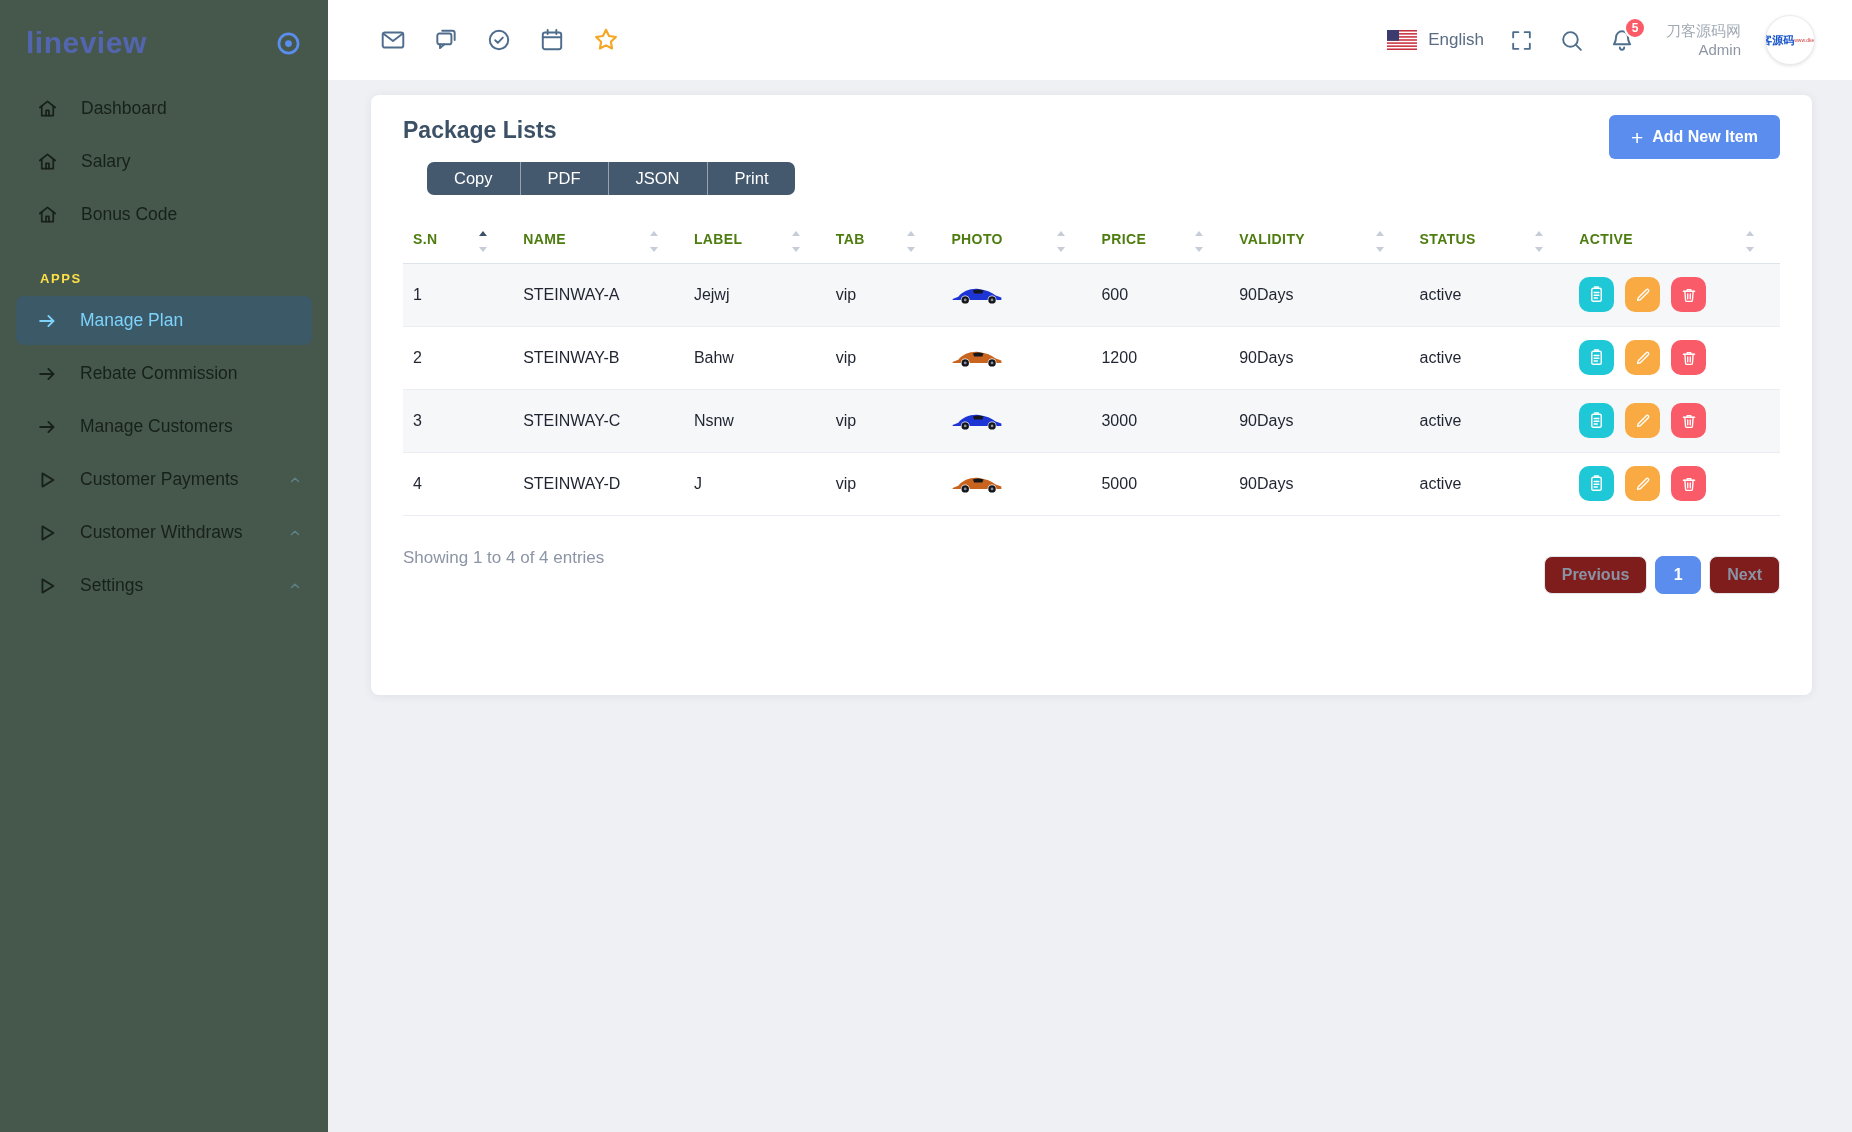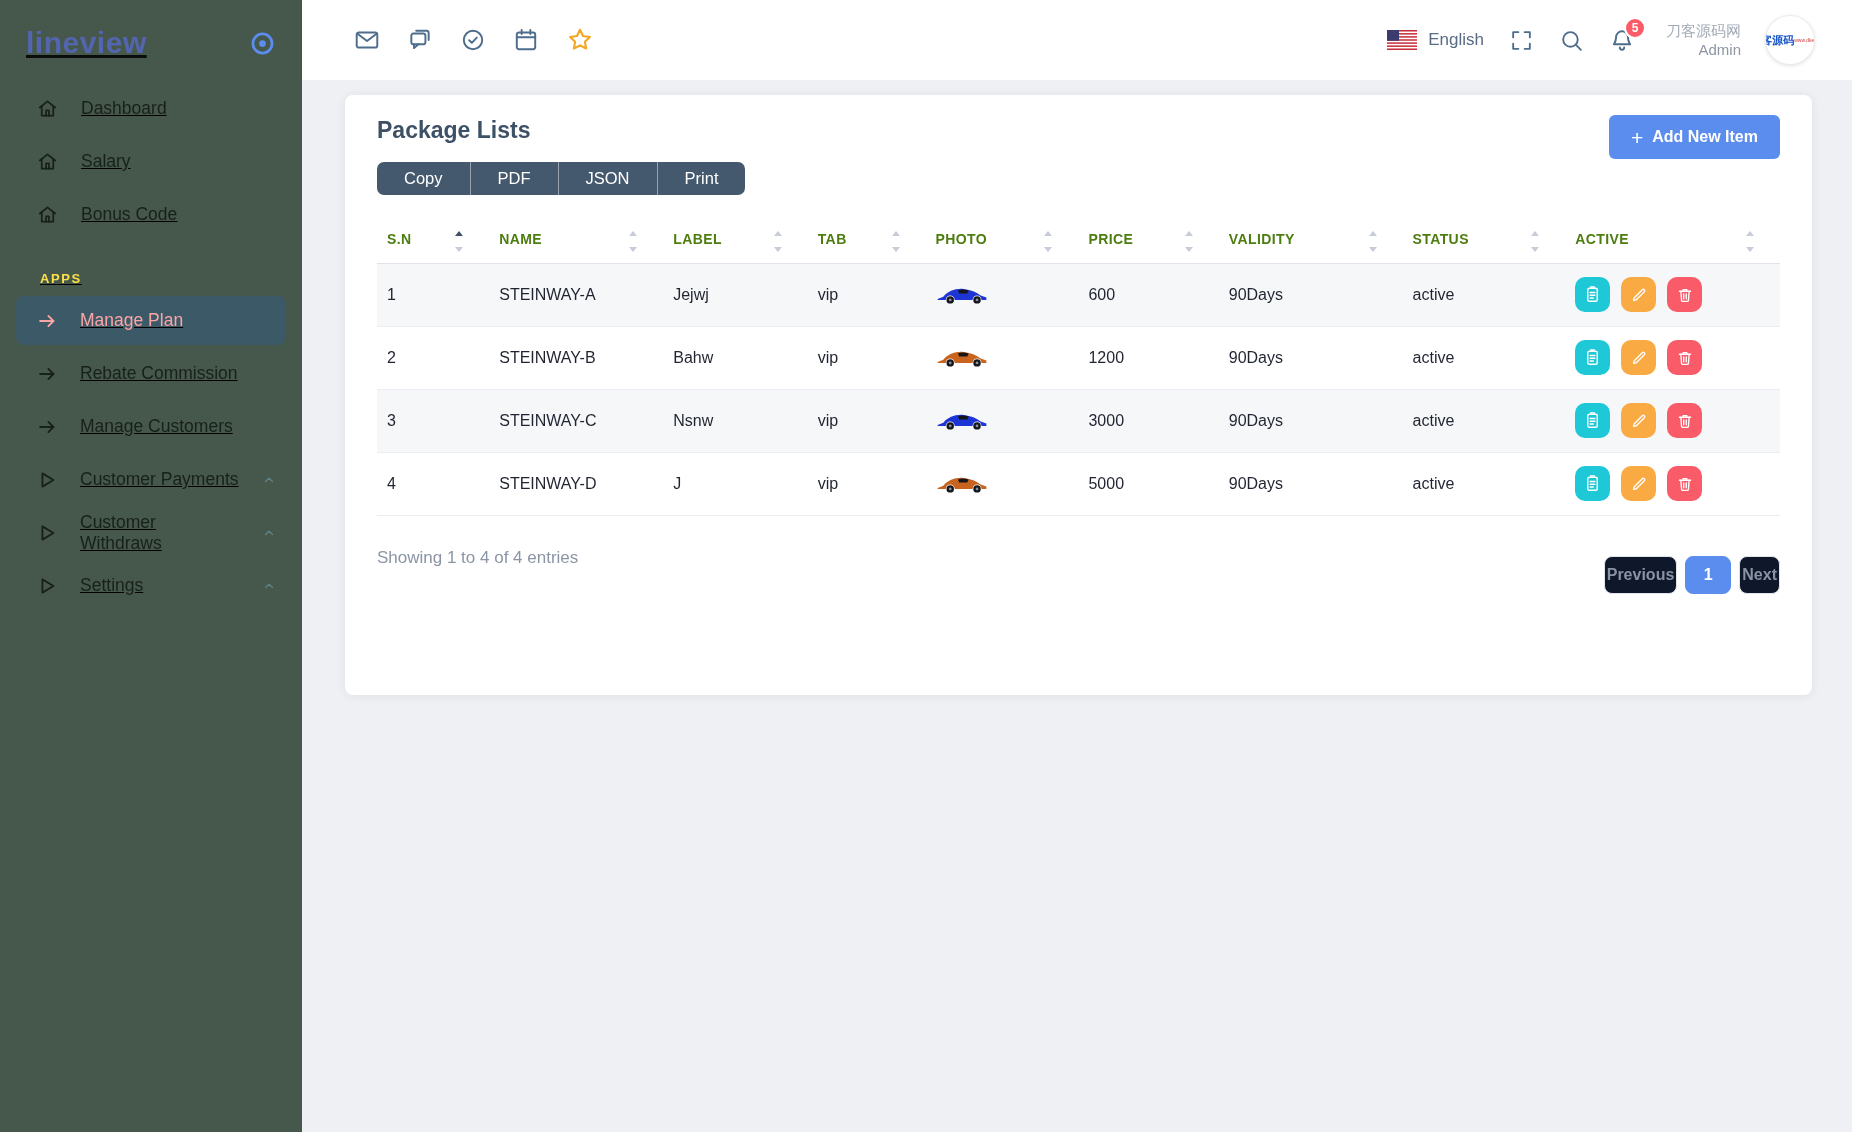--- a/index.html
+++ b/index.html
@@ -6,43 +6,43 @@
   html, body { width: 1852px; height: 1132px; }
   body {
     font-family: "Liberation Sans", "DejaVu Sans", sans-serif;
     background: #eef0f4;
     overflow: hidden;
   }
   .app { display: flex; width: 100%; height: 100%; }
 
   
   .sidebar {
-    width: 302px; flex-shrink: 0; height: 100%;
+    width: 328px; flex-shrink: 0; height: 100%;
     background: #46584b;
-    display: flex; flex-direction: column; text-decoration: underline;
+    display: flex; flex-direction: column;
   }
   .sidebar-head {
     display: flex; align-items: center; justify-content: space-between;
     padding: 26px 26px 22px 26px;
   }
   .logo {
     font-size: 30px; font-weight: 700; letter-spacing: .5px;
     color: #5668c0; opacity: .85;
   }
   .toggle-btn { color: #5b8def; cursor: pointer; display: inline-flex; }
   .nav { display: flex; flex-direction: column; }
   .nav-item {
     display: flex; align-items: center; gap: 22px;
     height: 49px; margin: 2px 16px; padding: 0 10px 0 20px;
     border-radius: 8px; text-decoration: none;
     color: #17201a; font-size: 17.5px; font-weight: 500;
     cursor: pointer;
   }
   .nav-item .ic { color: inherit; display: inline-flex; }
-  .nav-item.active { background: #3c5968; color: #fca5a5; }
+  .nav-item.active { background: #3c5968; color: #7dd3fc; }
   .nav-section {
     margin: 30px 0 8px 40px;
     font-size: 13px; font-weight: 700; letter-spacing: 1.6px;
     color: #fde047;
   }
   .chev { margin-left: auto; color: #5d8289; display: inline-flex; }
 
   
   .main-col { flex: 1; display: flex; flex-direction: column; min-width: 0; }
 
@@ -92,21 +92,21 @@
     position: absolute; top: 20px; right: 32px;
     height: 44px; padding: 0 22px;
     background: #5b8def; color: #fff; border: none; border-radius: 6px;
     font-size: 16px; font-weight: 600;
     display: flex; align-items: center; gap: 9px; cursor: pointer;
     font-family: inherit;
   }
   .add-btn .plus { font-size: 21px; font-weight: 400; line-height: 1; }
   .export-group {
     display: inline-flex; margin-top: 18px;
-    border-radius: 7px; overflow: hidden;
+    border-radius: 7px; overflow: hidden; margin-left: 24px;
   }
   .export-btn {
     background: #44586e; color: #fff; border: none;
     font-size: 16.5px; padding: 7px 27px; cursor: pointer;
     font-family: inherit;
   }
   .export-btn + .export-btn { border-left: 1px solid rgba(255,255,255,.45); }
 
   .search-row {
     display: flex; justify-content: flex-end; align-items: center;
@@ -152,22 +152,22 @@
   .act.del  { background: #fa5b69; }
 
   
   .table-footer {
     display: flex; justify-content: space-between; align-items: flex-start;
     margin-top: 26px;
   }
   .showing { color: #8b95a5; font-size: 17px; margin-top: 6px; }
   .pagination { display: flex; gap: 8px; margin-top: 14px; }
   .page-btn {
-    height: 38px; padding: 0 2px; border-radius: 8px;
-    background: #0f172a; border: 1px solid #e2e5ea;
+    height: 38px; padding: 0 17px; border-radius: 8px;
+    background: #7f1d1d; border: 1px solid #e2e5ea;
     color: #8a93a3; font-size: 16px; font-weight: 700; cursor: pointer;
     font-family: inherit;
   }
   .page-btn.active {
     background: #5b8def; border-color: #5b8def; color: #fff;
     width: 46px; padding: 0;
   }
   svg { display: block; }
 </style>
 </head>

